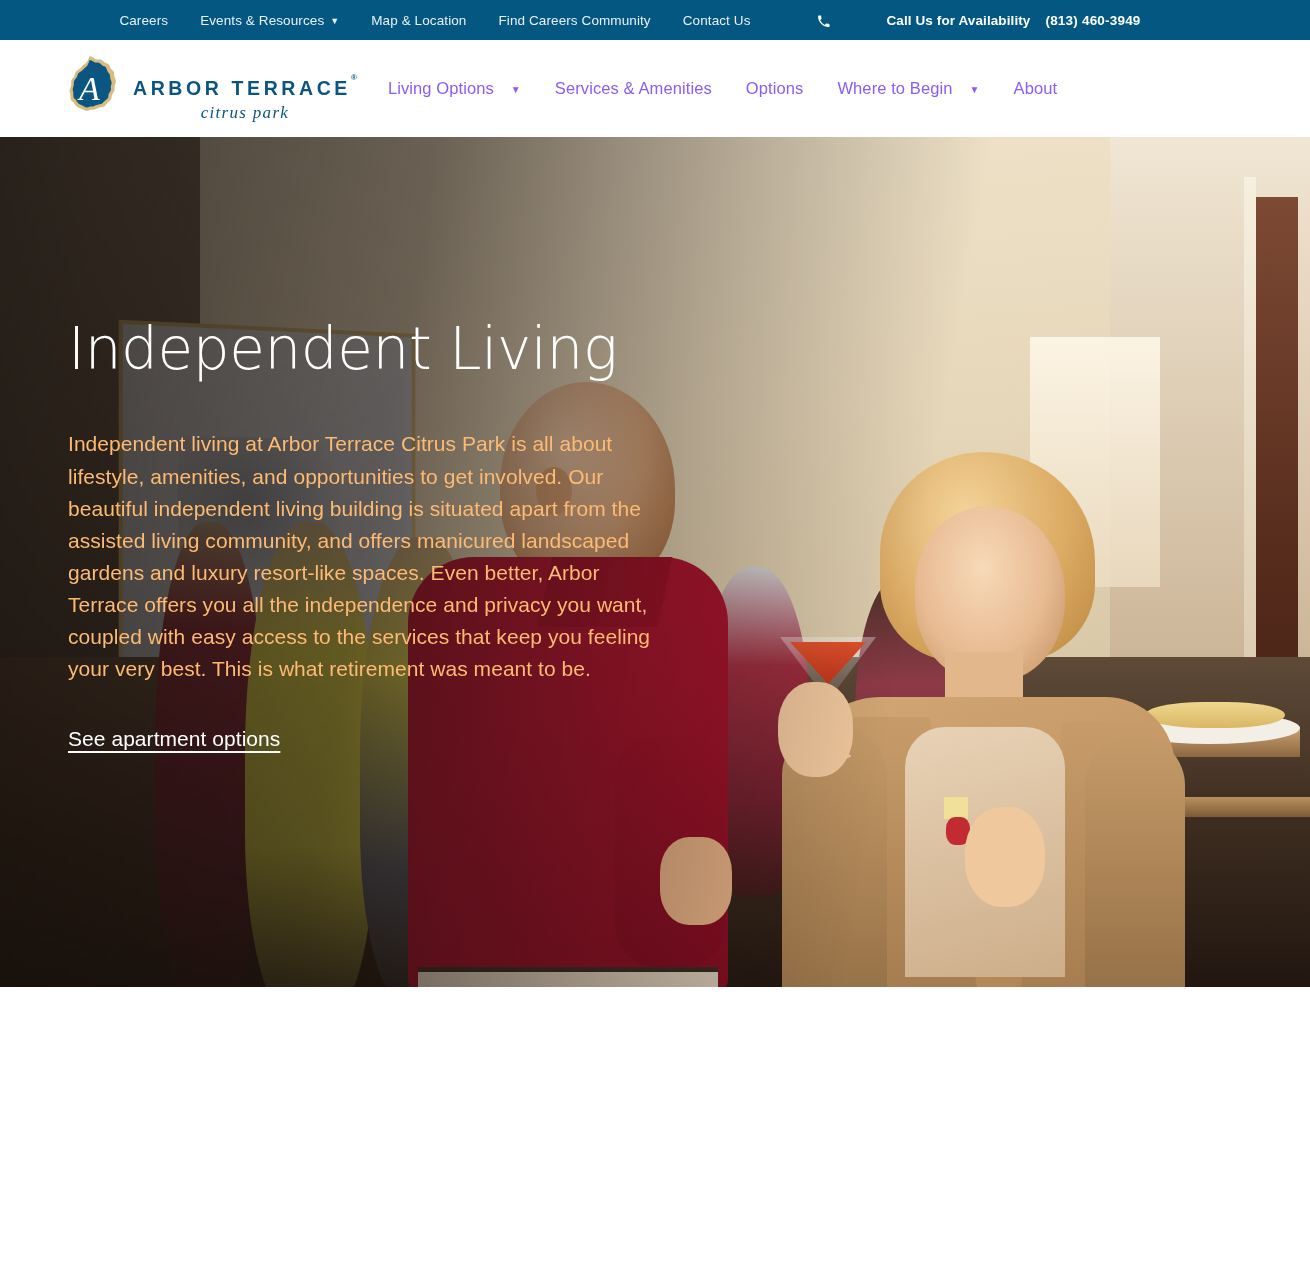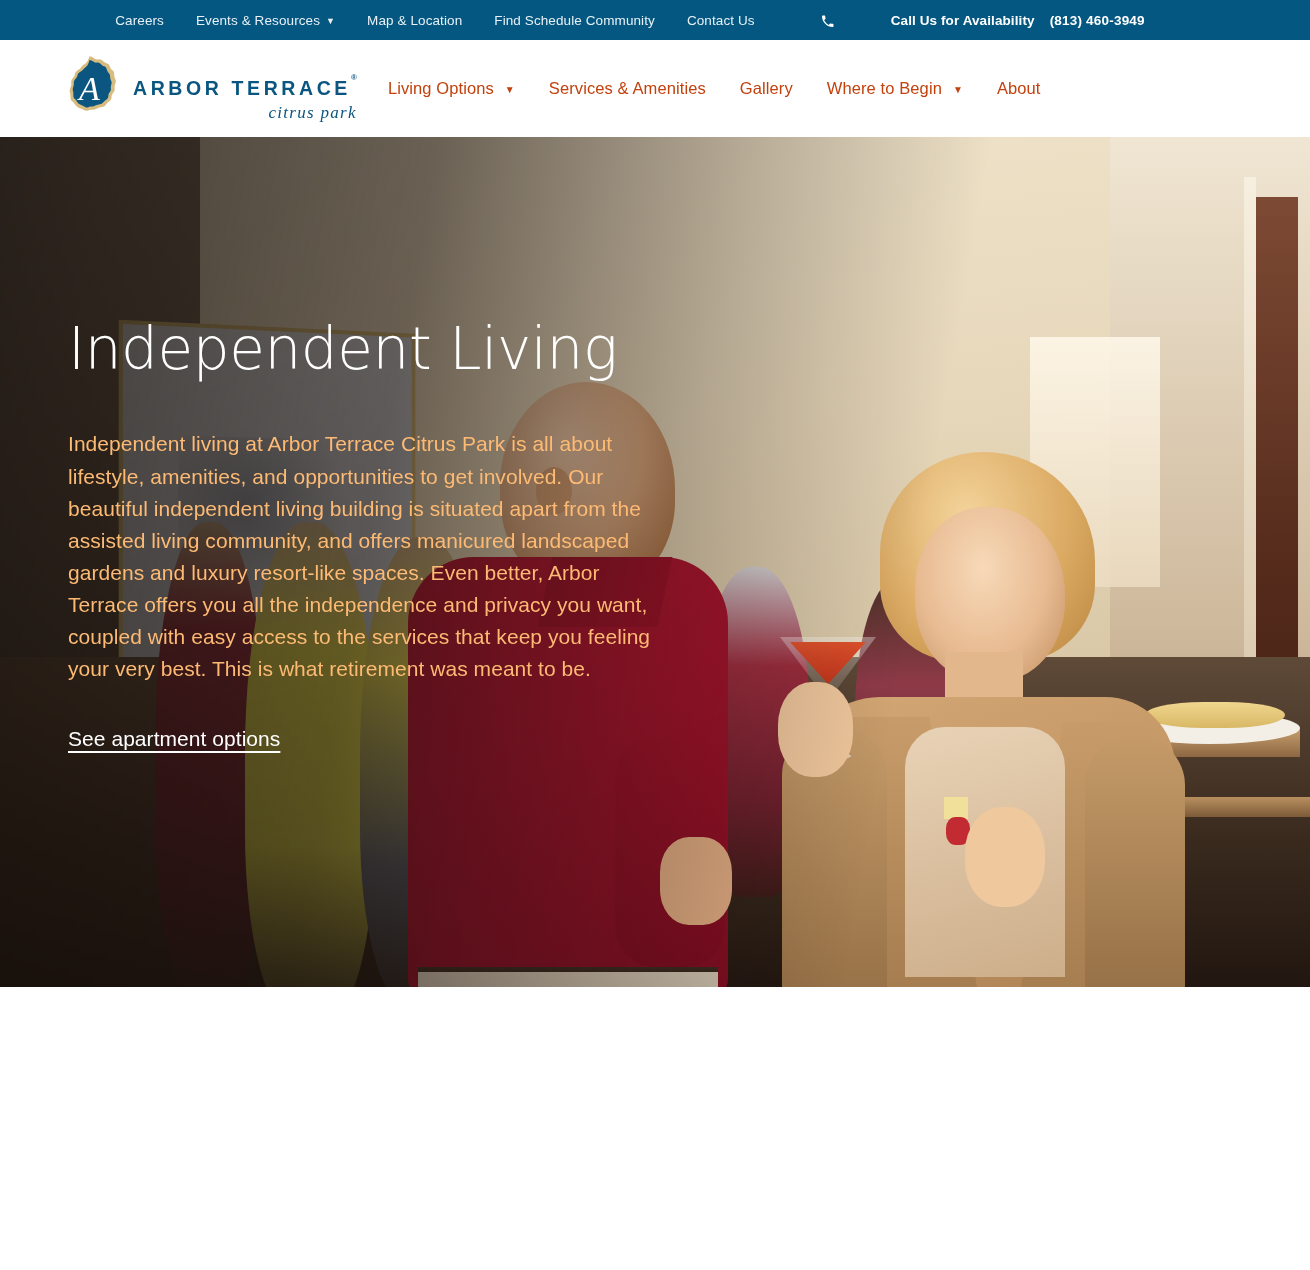--- a/index.html
+++ b/index.html
@@ -94,21 +94,21 @@
     flex-shrink: 0;
   }
   .logo-badge {
     width: 63px;
     height: 68px;
     flex-shrink: 0;
   }
   .logo-text {
     display: flex;
     flex-direction: column;
-    align-items: flex-end;
+    align-items: center;
     padding-top: 2px;
     margin-top: 20px;
   }
   .logo-name {
     font-family: "Liberation Sans", sans-serif;
     font-size: 19.5px;
     letter-spacing: 3.6px;
     font-weight: 600;
     color: #0a5680;
     white-space: nowrap;
@@ -128,27 +128,27 @@
     margin-top: 3px;
   }
 
   .main-nav {
     display: flex;
     align-items: center;
     gap: 34px;
     margin-left: 31px;
   }
   .nav-item {
-    color: #c2410c;
+    color: #8b5cf6;
     font-size: 16.5px;
     text-decoration: none;
     white-space: nowrap;
     display: flex;
     align-items: center;
-    gap: 11px;
+    gap: 17px;
     cursor: pointer;
     letter-spacing: 0.1px;
     justify-content: center;
   }
   .nav-item .caret { font-size: 10px; top: 1px; }
 
   .cta-button {
     position: absolute;
     right: 50px;
     top: 14px;
@@ -345,21 +345,21 @@
     <a class="utility-link">
       <span>Events &amp; Resources</span>
       <span class="caret">▼</span>
     </a>
 
     <a class="utility-link">
       <span>Map &amp; Location</span>
     </a>
 
     <a class="utility-link">
-      <span>Find Schedule Community</span>
+      <span>Find Careers Community</span>
     </a>
 
     <a class="utility-link">
       <span>Contact Us</span>
     </a>
 
     <div class="call-group">
       <span class="phone-icon">
         <svg width="13" height="13" viewBox="0 0 24 24" fill="#ffffff">
           <path d="M6.6 10.8c1.7 3.3 4.3 5.9 7.6 7.6l2.5-2.5c.3-.3.8-.4 1.2-.3 1.2.4 2.6.6 4 .6.6 0 1.1.5 1.1 1.1V21c0 .6-.5 1.1-1.1 1.1C10.8 22.1 1.9 13.2 1.9 2.2 1.9 1.5 2.4 1 3 1h3.7c.6 0 1.1.5 1.1 1.1 0 1.4.2 2.8.6 4 .1.4 0 .9-.3 1.2l-2.5 2.5z"></path>
@@ -400,21 +400,21 @@
 
   <nav class="main-nav">
     <a class="nav-item">
       <span>Living Options</span>
       <span class="caret">▼</span>
     </a>
     <a class="nav-item">
       <span>Services &amp; Amenities</span>
     </a>
     <a class="nav-item">
-      <span>Gallery</span>
+      <span>Options</span>
     </a>
     <a class="nav-item">
       <span>Where to Begin</span>
       <span class="caret">▼</span>
     </a>
     <a class="nav-item">
       <span>About</span>
     </a>
   </nav>
 

